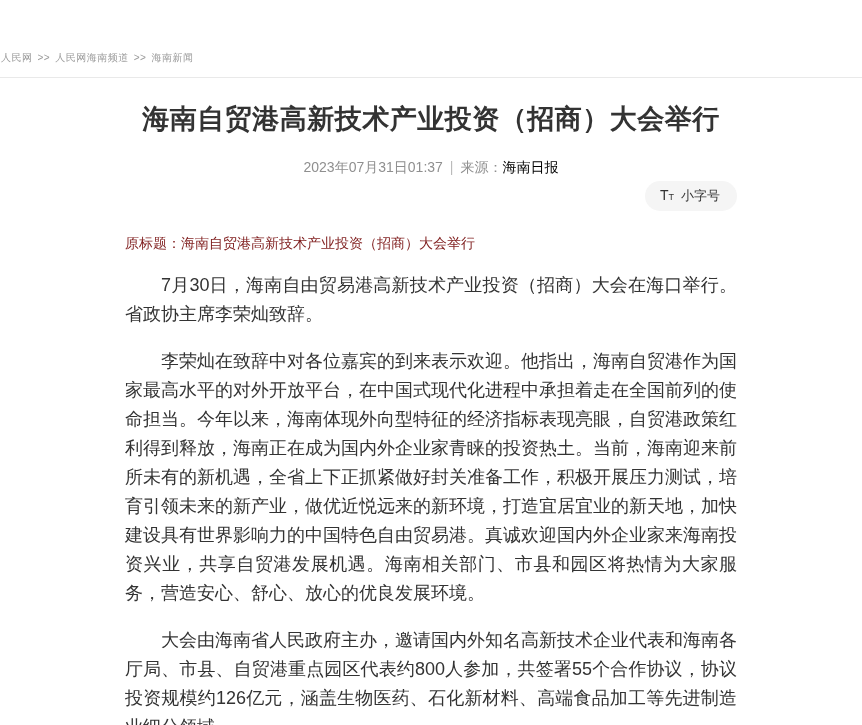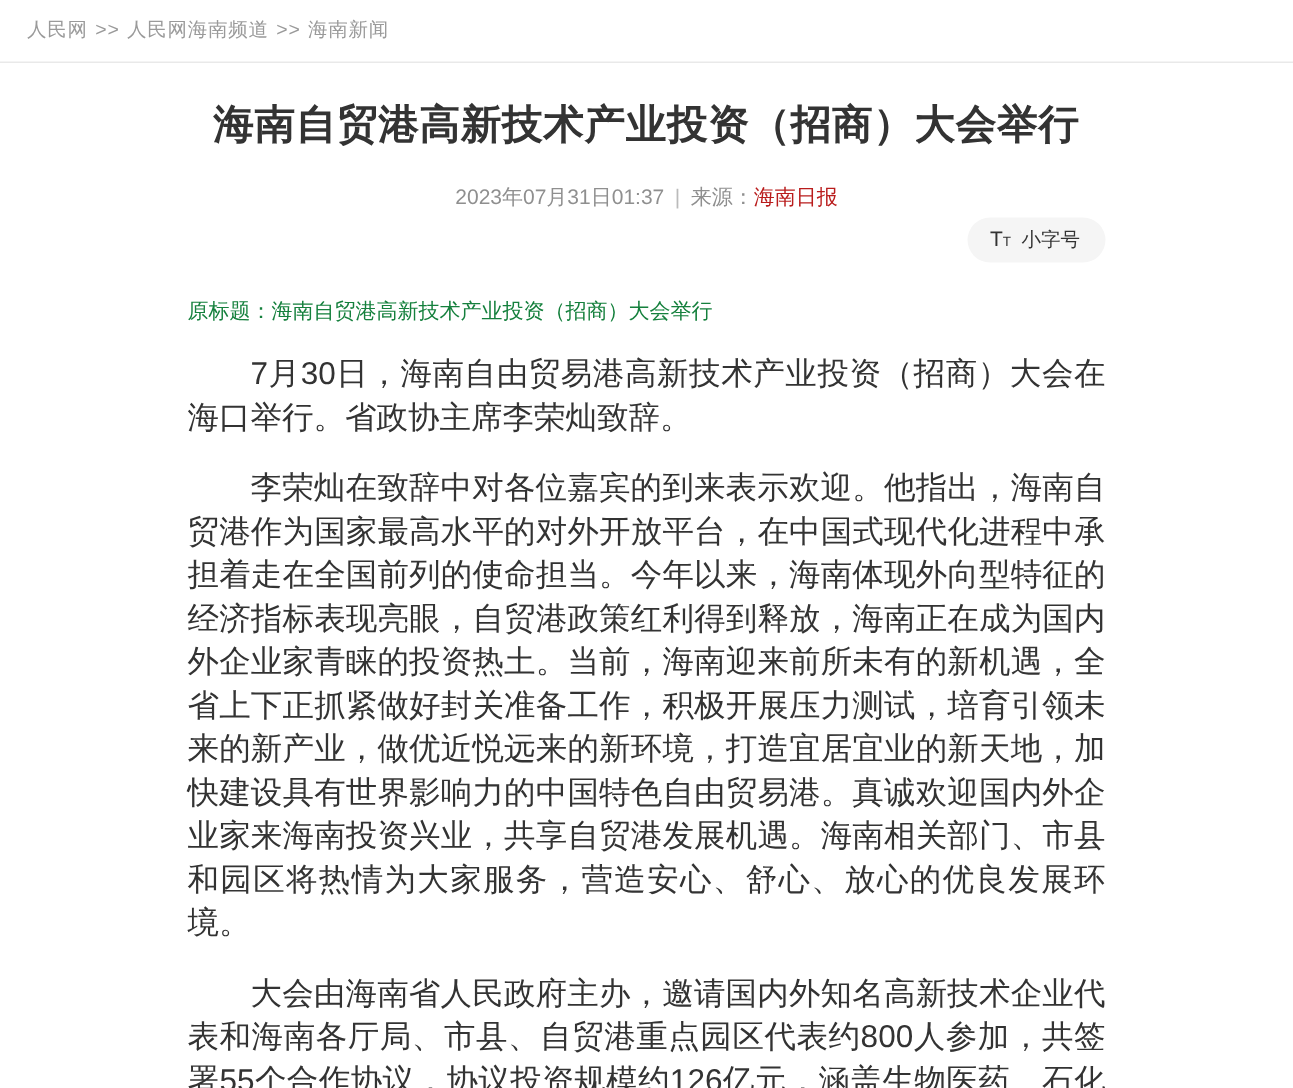--- a/index.html
+++ b/index.html
@@ -10,24 +10,25 @@
     font-family: "Liberation Sans", "DejaVu Sans", sans-serif;
   }
   body {
     width: 862px;
     min-height: 725px;
     color: #333333;
   }
 
   
   .breadcrumb {
-    padding: 11px 12px 12px 18px;
-    font-size: 13px;
+    padding: 11px 12px 12px 1px;
+    font-size: 10px;
     color: #9a9a9a;
     letter-spacing: 0.5px;
+    margin-top: 40px;
   }
   .breadcrumb a {
     color: #9a9a9a;
     text-decoration: none;
     cursor: pointer;
   }
   .breadcrumb .sep { margin: 0 5px; }
 
   .header-divider {
     border: none;
@@ -58,21 +59,21 @@
     margin-top: 9px;
   }
 
   .meta {
     text-align: center;
     color: #8f8f8f;
     font-size: 14px;
     margin-top: 23px;
   }
   .meta .pipe { margin: 0 7px; color: #bbbbbb; }
-  .meta a { color: #b91c1c; text-decoration: none; cursor: pointer; }
+  .meta a { color: #000000; text-decoration: none; cursor: pointer; }
 
   .toolbar {
     display: flex;
     justify-content: flex-end;
     margin-top: 4px;
   }
   .fontsize-btn {
     background: #f5f5f5;
     border: none;
     border-radius: 15px;
@@ -84,27 +85,27 @@
     align-items: baseline;
     gap: 7px;
     font-family: Liberation Sans, sans-serif;
     justify-content: flex-end;
   }
   .t-icon .t-big { font-size: 14px; font-weight: 400; }
   .t-icon .t-small { font-size: 9px; font-weight: 400; }
 
   .original-title {
     font-size: 14px;
-    color: #15803d;
+    color: #7f1d1d;
     margin-top: 22px;
     line-height: 20px;
   }
 
   .content p {
-    font-size: 21px;
+    font-size: 18px;
     line-height: 29px;
     color: #333333;
     text-indent: 2em;
     text-align: justify;
     margin: 18px 0;
   }
 </style>
 </head>
 <body>
 

